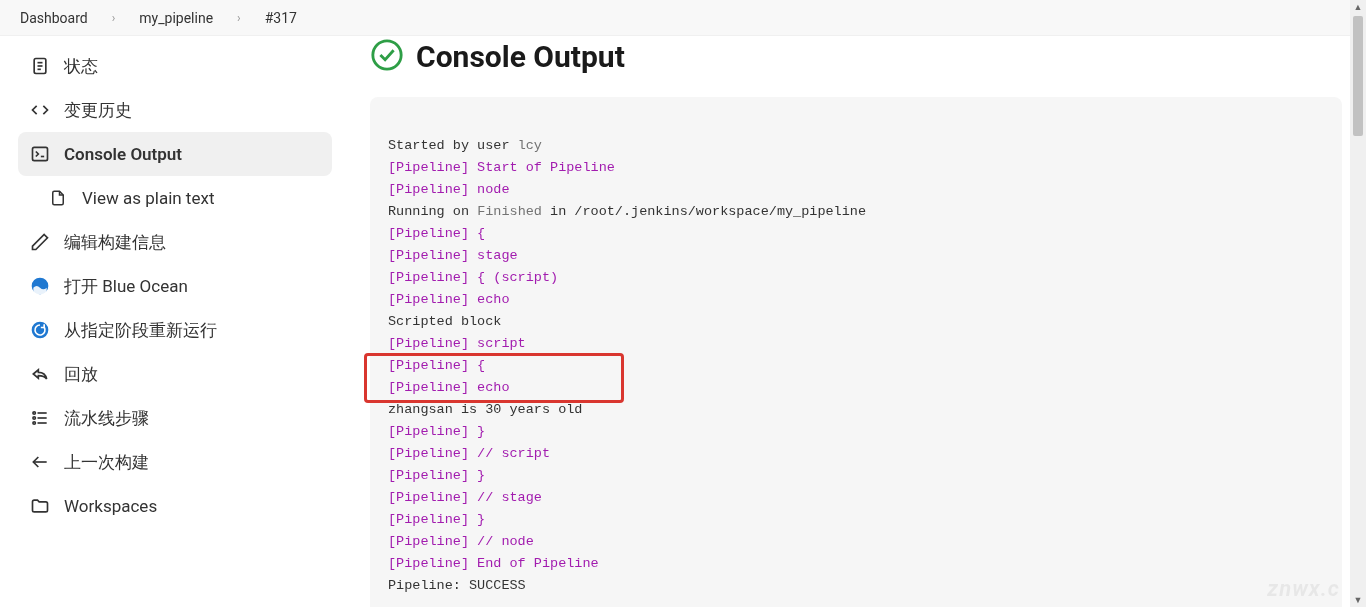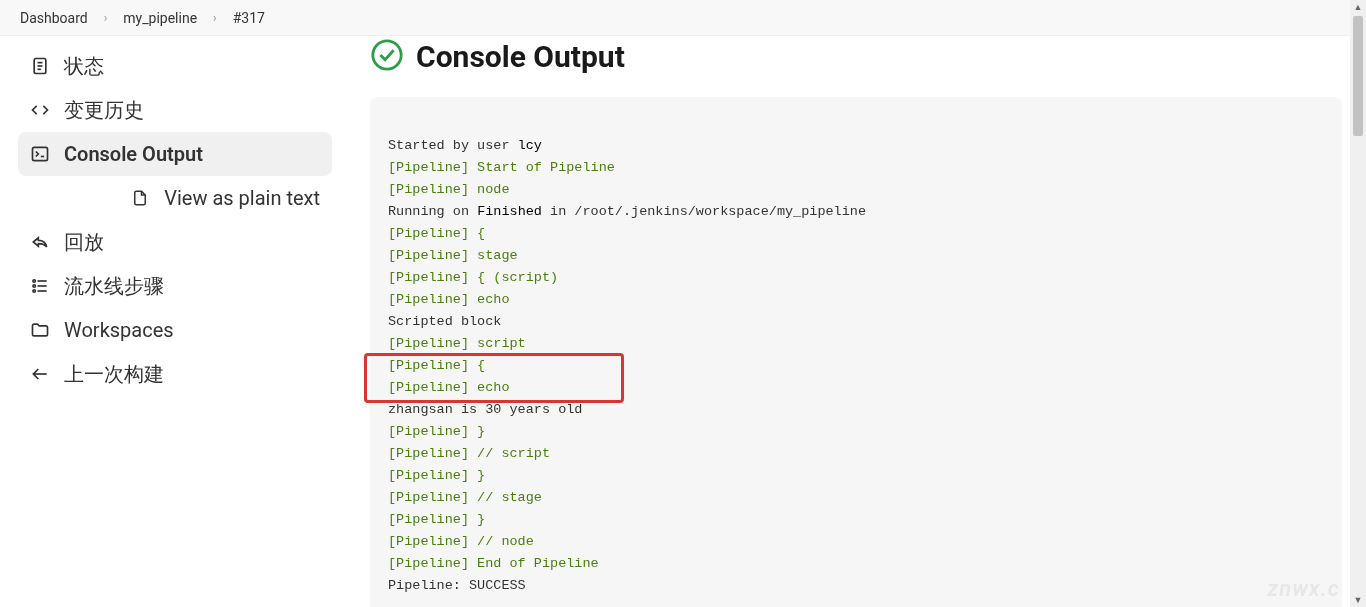--- a/index.html
+++ b/index.html
@@ -13,21 +13,21 @@
     overflow: hidden;
     position: relative;
   }
   .breadcrumb {
     height: 36px;
     background: #f8f8f8;
     border-bottom: 1px solid #f0f0f0;
     display: flex;
     align-items: center;
     padding: 0 20px;
-    gap: 16px;
+    gap: 24px;
     font-size: 14px;
     color: #333;
   }
   .breadcrumb .chev { color: #999; font-size: 12px; }
   .breadcrumb span { cursor: pointer; }
   .main {
     display: flex;
     height: calc(100% - 36px);
   }
   .sidebar {
@@ -37,37 +37,36 @@
   }
   .side-item {
     display: flex;
     align-items: center;
     gap: 14px;
     height: 44px;
     padding: 0 12px;
     border-radius: 8px;
     cursor: pointer;
     color: #333;
-    font-size: 20px;
+    font-size: 17px;
   }
   .side-item.active {
     background: #f0f0f0;
     font-weight: 600;
   }
   .side-item .icn {
     width: 20px;
     height: 20px;
     display: flex;
     align-items: center;
     justify-content: center;
     flex-shrink: 0;
   }
   .side-sub {
     padding-left: 30px;
-    justify-content: flex-end;
   }
   .content {
     flex: 1;
     padding: 0 24px 20px 24px;
     overflow: hidden;
   }
   .title-row {
     display: flex;
     align-items: center;
     gap: 12px;
@@ -83,22 +82,22 @@
     background: #f6f6f6;
     border-radius: 8px;
     padding: 16px 18px;
     font-family: "Courier New", Consolas, monospace;
     font-size: 13.5px;
     line-height: 22px;
     white-space: pre;
     color: #333;
     position: relative;
   }
-  .c-dim { color: #4d7c0f; }
-  .c-link { color: #000000; }
+  .c-dim { color: #a21caf; }
+  .c-link { color: #737373; }
   .highlight-box {
     position: absolute;
     border: 3px solid #d9362f;
     border-radius: 4px;
     pointer-events: none;
   }
   .scroll-track {
     position: absolute;
     right: 0;
     top: 0;
@@ -190,23 +189,50 @@
     <div class="side-item side-sub">
       <span class="icn">
         <svg viewBox="0 0 24 24" width="18" height="18" fill="none" stroke="#333" stroke-width="2">
             <path d="M14 3H7a2 2 0 0 0-2 2v14a2 2 0 0 0 2 2h10a2 2 0 0 0 2-2V8l-5-5z"></path>
             <polyline points="14 3 14 8 19 8"></polyline>
           </svg>
       </span>
       <span>View as plain text</span>
     </div>
 
-
-
-
+    <div class="side-item">
+      <span class="icn">
+        <svg viewBox="0 0 24 24" width="20" height="20" fill="none" stroke="#333" stroke-width="2">
+            <path d="M17 3l4 4L7 21H3v-4L17 3z"></path>
+          </svg>
+      </span>
+      <span>编辑构建信息</span>
+    </div>
+
+
+    <div class="side-item">
+      <span class="icn">
+        <svg viewBox="0 0 24 24" width="20" height="20">
+            <circle cx="12" cy="12" r="10" fill="#1f78d1"></circle>
+            <path d="M4 14 Q8 10 12 14 T20 14 V22 H4 Z" fill="#fff" opacity="0.9"></path>
+          </svg>
+      </span>
+      <span>打开 Blue Ocean</span>
+    </div>
+
+    <div class="side-item">
+      <span class="icn">
+        <svg viewBox="0 0 24 24" width="20" height="20">
+            <circle cx="12" cy="12" r="10" fill="#1f78d1"></circle>
+            <path d="M12 6a6 6 0 1 0 5.2 3" fill="none" stroke="#fff" stroke-width="2"></path>
+            <polyline points="17 5 17 9 13 9" fill="none" stroke="#fff" stroke-width="2"></polyline>
+          </svg>
+      </span>
+      <span>从指定阶段重新运行</span>
+    </div>
 
     <div class="side-item">
       <span class="icn">
         <svg viewBox="0 0 24 24" width="20" height="20" fill="none" stroke="#333" stroke-width="2">
             <path d="M4 12l6-5v3c5 0 9 3 10 8-2-3-5-4-10-4v3l-6-5z"></path>
           </svg>
       </span>
       <span>回放</span>
     </div>
 
@@ -220,34 +246,34 @@
             <line x1="9" y1="12" x2="20" y2="12"></line>
             <line x1="9" y1="18" x2="20" y2="18"></line>
           </svg>
       </span>
       <span>流水线步骤</span>
     </div>
 
     <div class="side-item">
       <span class="icn">
         <svg viewBox="0 0 24 24" width="20" height="20" fill="none" stroke="#333" stroke-width="2">
-            <path d="M3 7a2 2 0 0 1 2-2h4l2 2h8a2 2 0 0 1 2 2v8a2 2 0 0 1-2 2H5a2 2 0 0 1-2-2V7z"></path>
-          </svg>
-      </span>
-      <span>Workspaces</span>
-    </div>
-
-    <div class="side-item">
-      <span class="icn">
-        <svg viewBox="0 0 24 24" width="20" height="20" fill="none" stroke="#333" stroke-width="2">
             <line x1="20" y1="12" x2="4" y2="12"></line>
             <polyline points="10 6 4 12 10 18"></polyline>
           </svg>
       </span>
       <span>上一次构建</span>
+    </div>
+
+    <div class="side-item">
+      <span class="icn">
+        <svg viewBox="0 0 24 24" width="20" height="20" fill="none" stroke="#333" stroke-width="2">
+            <path d="M3 7a2 2 0 0 1 2-2h4l2 2h8a2 2 0 0 1 2 2v8a2 2 0 0 1-2 2H5a2 2 0 0 1-2-2V7z"></path>
+          </svg>
+      </span>
+      <span>Workspaces</span>
     </div>
 
   </div>
 
   <div class="content">
     <div class="title-row">
       <span>
         <svg viewBox="0 0 36 36" width="34" height="34" fill="none" stroke="#2e9e46" stroke-width="3">
             <circle cx="18" cy="18" r="15"></circle>
             <polyline points="11 18 16 23 25 13"></polyline>

